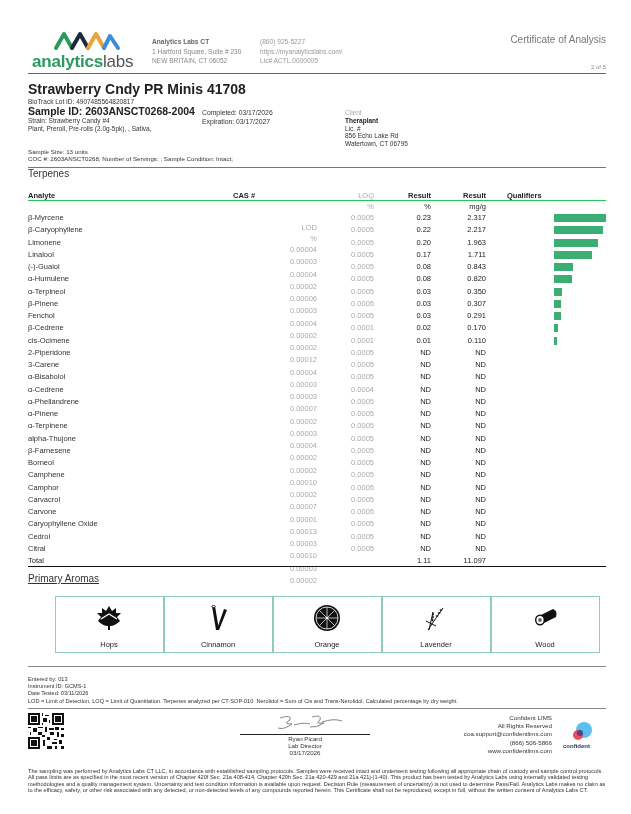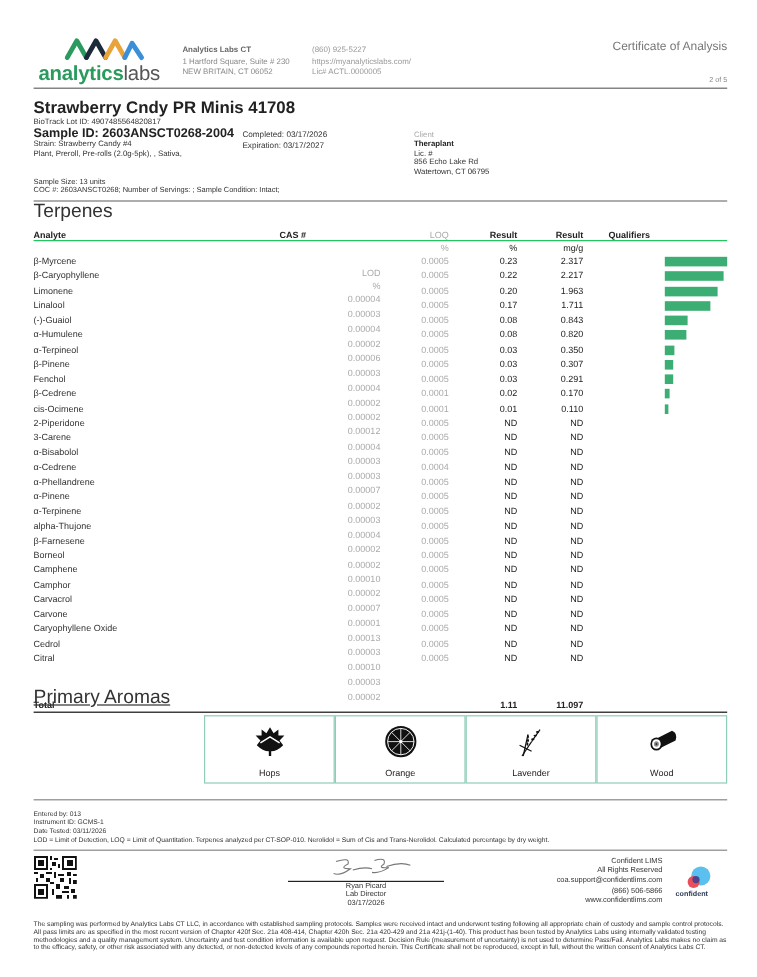--- a/index.html
+++ b/index.html
@@ -24,40 +24,40 @@
   .sample-id { font-size: 10.5px; font-weight: bold; line-height: 11px; color: #222; }
   .dates { position: absolute; left: 202px; top: 109px; font-size: 6.8px; line-height: 8.5px; color: #333; }
   .client { position: absolute; left: 345px; top: 109px; font-size: 6.5px; line-height: 7.8px; color: #333; }
   .client .lbl { color: #aaa; }
   .client .cname { font-weight: bold; color: #222; }
   .sample-size { position: absolute; left: 28px; top: 148px; font-size: 6.2px; line-height: 7px; color: #333; }
 
   .divider { position: absolute; left: 28px; width: 578px; height: 1px; background: #777; }
 
   
-  .section-title { position: absolute; left: 28px; font-size: 16px; color: #333; }
+  .section-title { position: absolute; left: 28px; font-size: 10px; color: #333; }
   .terp-table { position: absolute; left: 28px; top: 191px; width: 578px; }
   .trow { position: relative; height: 12.25px; font-size: 7.5px; line-height: 12px; white-space: nowrap; }
   .trow span { position: absolute; top: 0; }
   .c-analyte { left: 0; color: #333; }
   .c-cas { left: 205px; }
   .c-lod { right: 289px; color: #aaa; text-align: right; margin-top: 32px; }
   .c-loq { right: 232px; color: #aaa; text-align: right; }
   .c-pct { right: 175px; color: #222; text-align: right; }
   .c-mg { right: 120px; color: #222; text-align: right; }
   .c-qual { left: 479px; }
   .thead { font-weight: bold; color: #222; border-bottom: 1px solid #22c55e; height: 10px; line-height: 9px; }
   .thead .c-lod, .thead .c-loq { font-weight: normal; color: #aaa; }
   .tunits { color: #aaa; height: 11px; line-height: 12px; }
   .tunits .c-pct, .tunits .c-mg { color: #222; }
   .bar { position: absolute; left: 526px; top: 2px; height: 8px; background: #3dae73; }
-  .ttotal { font-weight: bold; border-bottom: 1.5px solid #111; margin-top: 27px; }
+  .ttotal { font-weight: normal; border-bottom: 1.5px solid #111; }
 
   
-  .aromas { position: absolute; left: 28px; top: 596px; width: 578px; height: 57px; display: flex; justify-content: flex-end; padding-left: 20px; }
+  .aromas { position: absolute; left: 28px; top: 596px; width: 578px; height: 57px; display: flex; justify-content: center; padding-left: 20px; }
   .aroma-card { width: 109px; height: 57px; border: 1px solid #8fcdb7; position: relative; text-align: center; }
   .aroma-icon { position: absolute; left: 50%; top: 7px; transform: translateX(-50%); width: 28px; height: 28px; }
   .aroma-label { position: absolute; left: 0; right: 0; bottom: 3px; font-size: 7.5px; color: #222; }
 
   
   .notes { position: absolute; left: 28px; top: 676px; font-size: 5.6px; line-height: 7.2px; color: #333; }
   .notes-divider { top: 708px; background: #888; }
 
   .qr { position: absolute; left: 28px; top: 713px; width: 36px; height: 36px; }
   .sig-line { position: absolute; left: 240px; top: 734px; width: 130px; height: 1px; background: #222; }
@@ -356,20 +356,28 @@
 </div>
 
 <div class="section-title" style="top:573px;text-decoration:underline;">Primary Aromas</div>
 <div class="aromas">
   <div class="aroma-card">
     <svg class="aroma-icon" viewBox="0 0 28 28">
       <path d="M14 2 L17 7 L21 4 L21 9 L26 9 L22 13 L25 17 Q20 22 15 22 L15 26 L13 26 L13 22 Q8 22 3 17 L6 13 L2 9 L7 9 L7 4 L11 7 Z" fill="#111"></path>
       <path d="M6 15 L14 10 L22 15" fill="none" stroke="#fff" stroke-width="1.3"></path>
     </svg>
     <div class="aroma-label">Hops</div>
+  </div>
+  <div class="aroma-card">
+    <svg class="aroma-icon" viewBox="0 0 28 28">
+      <path d="M8 2 L11 2 L15 26 L12 26 Z" fill="#111"></path>
+      <path d="M20 5 L23 6 L15 26 L13 25 Z" fill="#111"></path>
+      <ellipse cx="9.5" cy="2.5" rx="1.8" ry="1" fill="#fff" stroke="#111" stroke-width="0.8"></ellipse>
+    </svg>
+    <div class="aroma-label">Cinnamon</div>
   </div>
   <div class="aroma-card">
     <svg class="aroma-icon" viewBox="0 0 28 28">
       <circle cx="14" cy="14" r="13" fill="#111"></circle>
       <circle cx="14" cy="14" r="11" fill="none" stroke="#fff" stroke-width="0.8"></circle>
       <g stroke="#fff" stroke-width="0.7">
         <line x1="14" y1="3" x2="14" y2="25"></line>
           <line x1="3" y1="14" x2="25" y2="14"></line>
         <line x1="6.2" y1="6.2" x2="21.8" y2="21.8"></line>
           <line x1="21.8" y1="6.2" x2="6.2" y2="21.8"></line>

